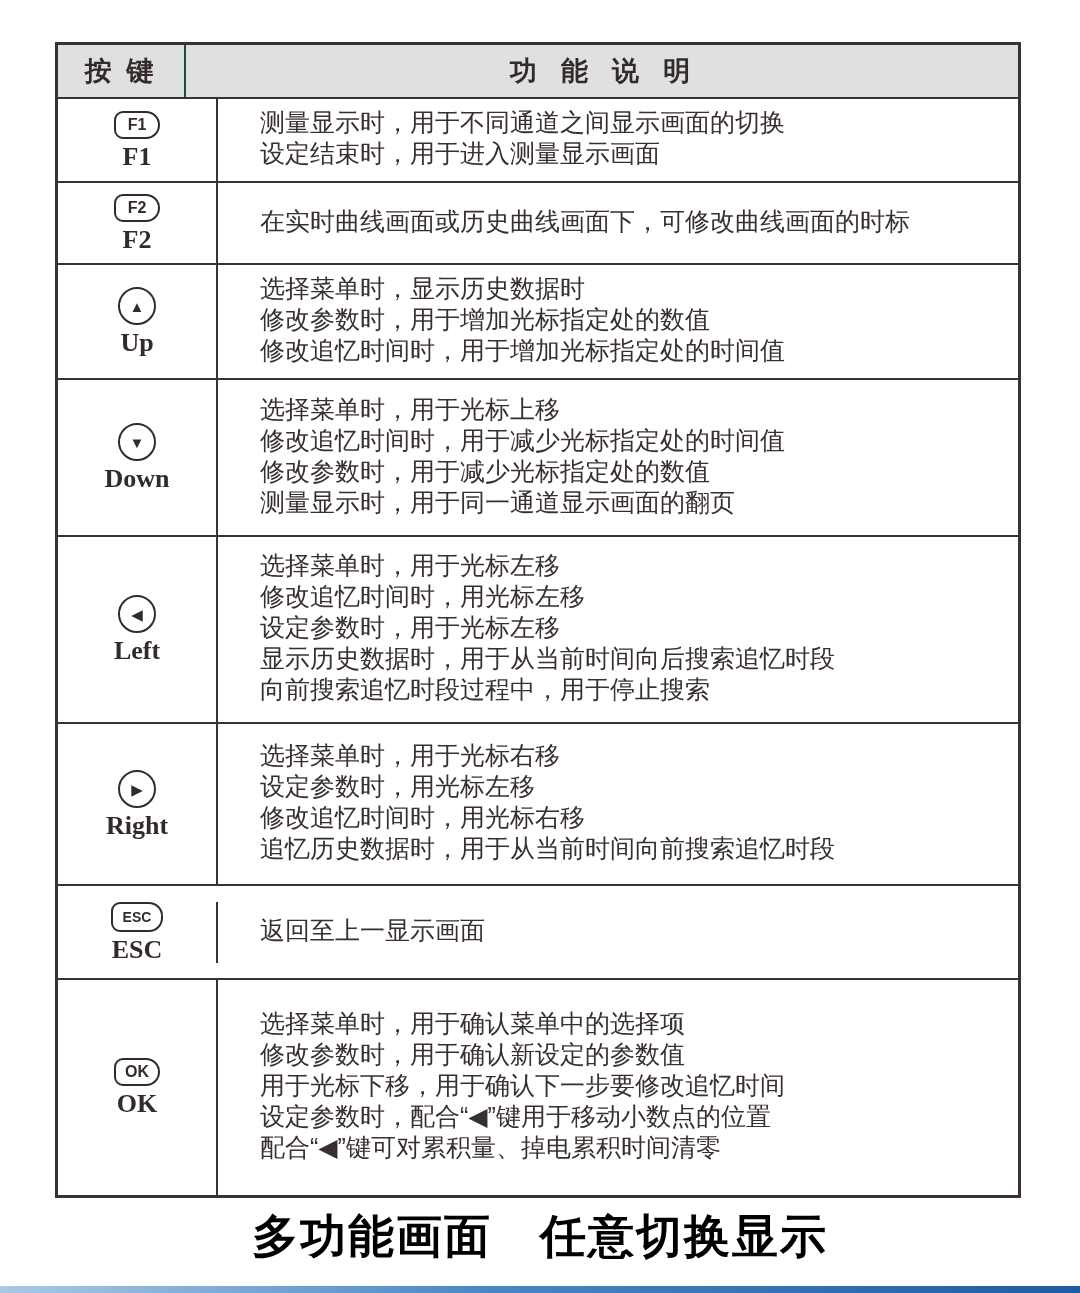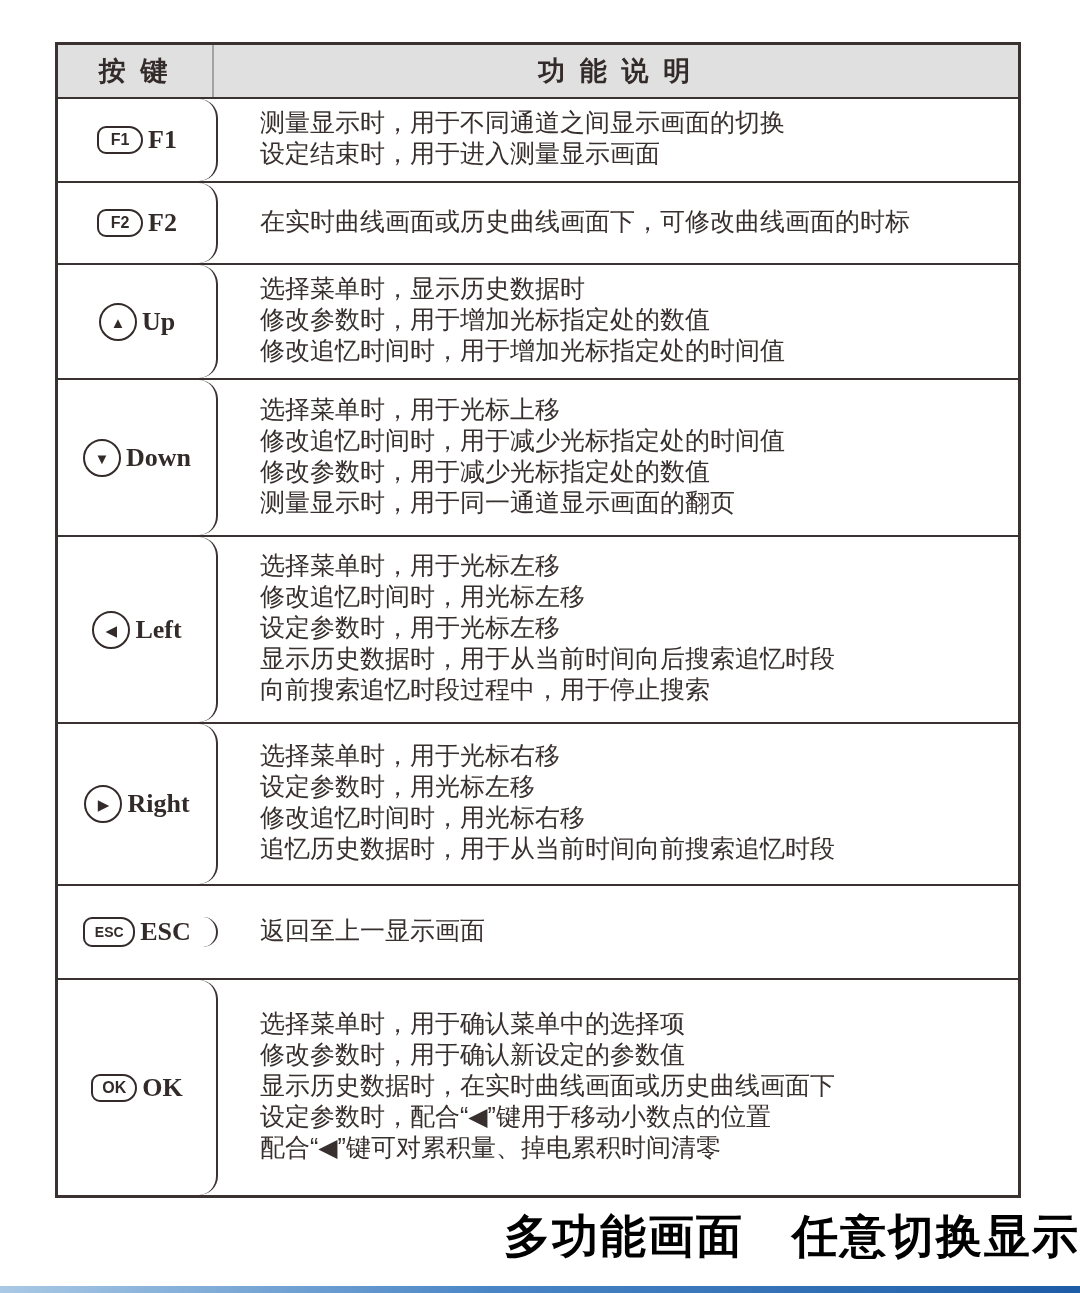--- a/index.html
+++ b/index.html
@@ -11,26 +11,26 @@
   .doc-table{
     position:absolute;left:55px;top:42px;width:966px;
     border:3px solid #3a3230;box-sizing:border-box;background:#fff;
   }
   .thead{
     display:flex;background:#e0e0e0;height:52px;
     font-family:"Liberation Serif","DejaVu Serif",serif;
     font-weight:bold;font-size:27px;color:#332b29;letter-spacing:4px;
   }
   .thead .hcell{display:flex;align-items:center;justify-content:center;}
-  .thead .hkey{width:156px;border-right:2px solid #a3a3a3;box-sizing:border-box;}
-  .thead .hdesc{flex:1;}
+  .thead .hkey{width:128px;border-right:2px solid #14532d;box-sizing:border-box;}
+  .thead .hdesc{flex:1;font-family:Liberation Mono, monospace;}
   .trow{display:flex;border-top:2px solid #3a3230;}
   .keycell{
     width:160px;border-right:2px solid #3a3230;box-sizing:border-box;
-    display:flex;flex-direction:row;align-items:center;justify-content:center;gap:5px;border-radius:19px;
+    display:flex;flex-direction:column;align-items:center;justify-content:center;gap:5px;
   }
   .keylabel{
     font-family:"Liberation Serif","DejaVu Serif",serif;
     font-weight:bold;font-size:26px;color:#332b29;line-height:1;
   }
   .keycap{
     display:flex;align-items:center;justify-content:center;
     border:2.5px solid #332b29;color:#332b29;font-weight:bold;
     box-sizing:border-box;background:#fff;line-height:1;
   }
@@ -47,21 +47,21 @@
   .r1{min-height:75px;}
   .r2{min-height:80px;}
   .r3{min-height:113px;}
   .r4{min-height:155px;}
   .r5{min-height:185px;}
   .r6{min-height:160px;}
   .r7{min-height:92px;align-items:center;}
   .r8{min-height:215px;}
   .footer-title{
     position:absolute;top:1206px;left:0;width:100%;
-    text-align:right;font-size:46px;font-weight:900;color:#000;
+    text-align:center;font-size:46px;font-weight:900;color:#000;
     letter-spacing:2px;margin:0;
   }
   .bottom-bar{
     position:absolute;left:0;bottom:0;width:100%;height:7px;
     background:linear-gradient(to right,#a9c9e5 0%,#4a86c6 45%,#1d5ca6 100%);
   }
 </style>
 </head>
 <body>
 
@@ -156,21 +156,21 @@
   </div>
 
   <div class="trow r8">
     <div class="keycell">
       <span class="keycap fn">OK</span>
       <span class="keylabel">OK</span>
     </div>
     <div class="desccell">
         <div class="line">选择菜单时，用于确认菜单中的选择项</div>
         <div class="line">修改参数时，用于确认新设定的参数值</div>
-        <div class="line">显示历史数据时，在实时曲线画面或历史曲线画面下</div>
+        <div class="line">用于光标下移，用于确认下一步要修改追忆时间</div>
         <div class="line">设定参数时，配合“◀”键用于移动小数点的位置</div>
         <div class="line">配合“◀”键可对累积量、掉电累积时间清零</div>
       </div>
   </div>
 
 </div>
 
 <h1 class="footer-title">多功能画面　任意切换显示</h1>
 
 <div class="bottom-bar"></div>

